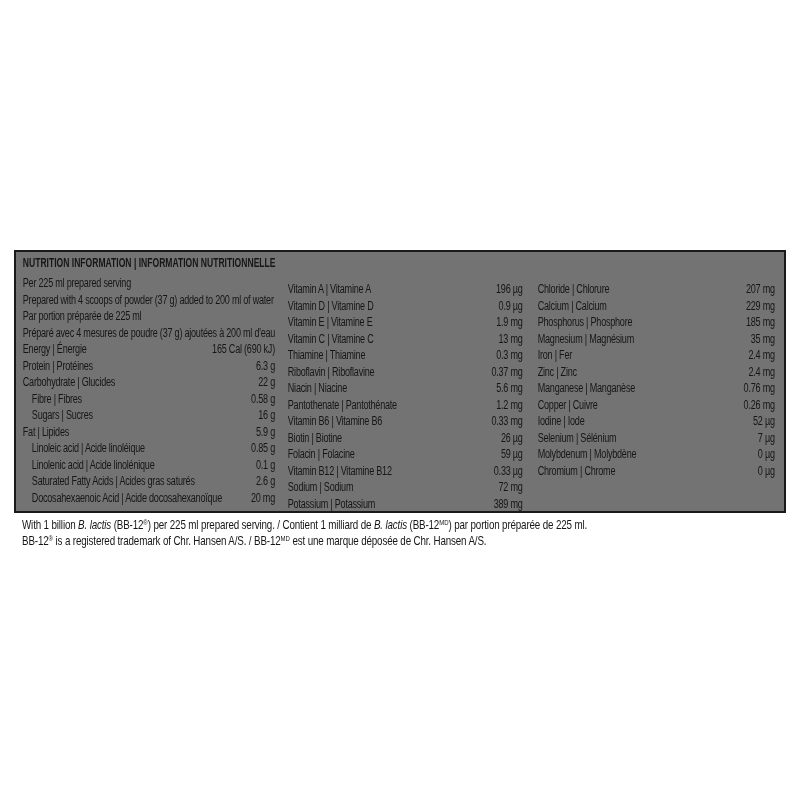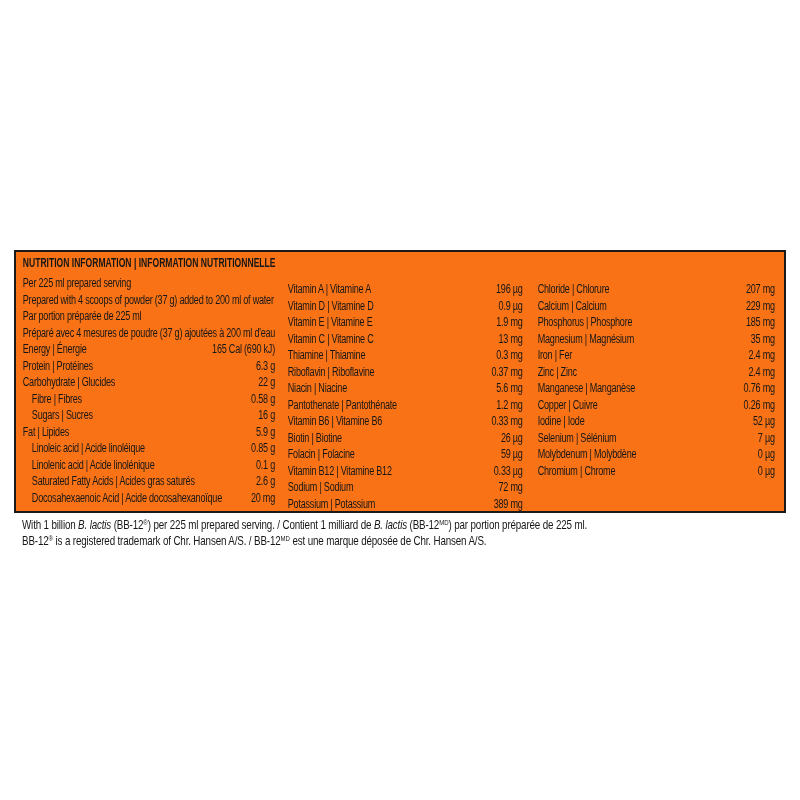--- a/index.html
+++ b/index.html
@@ -11,21 +11,21 @@
     color: #161616;
     overflow: hidden;
   }
   .panel {
     position: absolute;
     left: 14px; top: 250px;
     width: 772px; height: 263px;
     border: 2px solid #1a1a1a;
     box-sizing: border-box;
     overflow: hidden;
-    background: #f97316;
+    background: #737373;
   }
   .panel-inner {
     width: 1000px;
     transform: scaleX(0.755);
     transform-origin: 0 0;
     padding: 3px 0 0 9px;
   }
   .panel-title {
     font-weight: bold;
     font-size: 13.5px;

